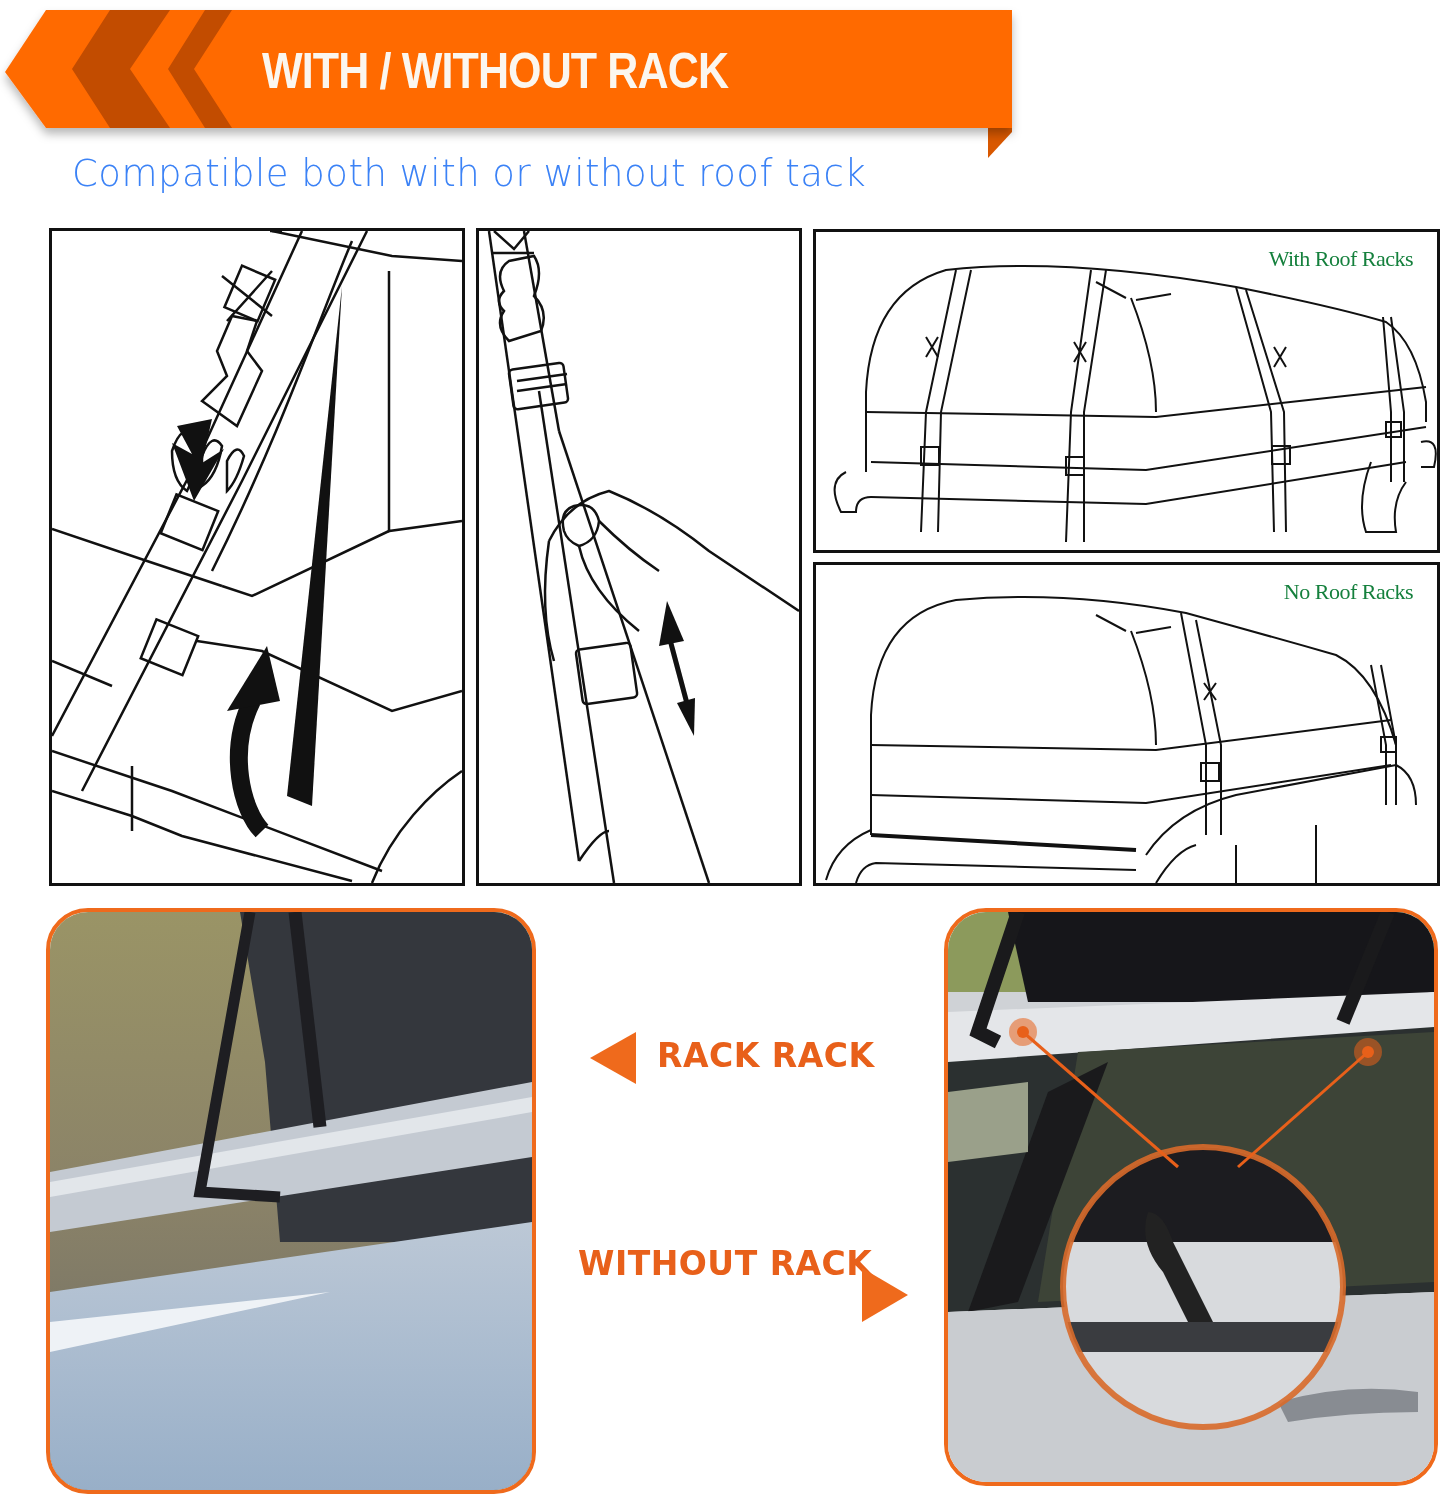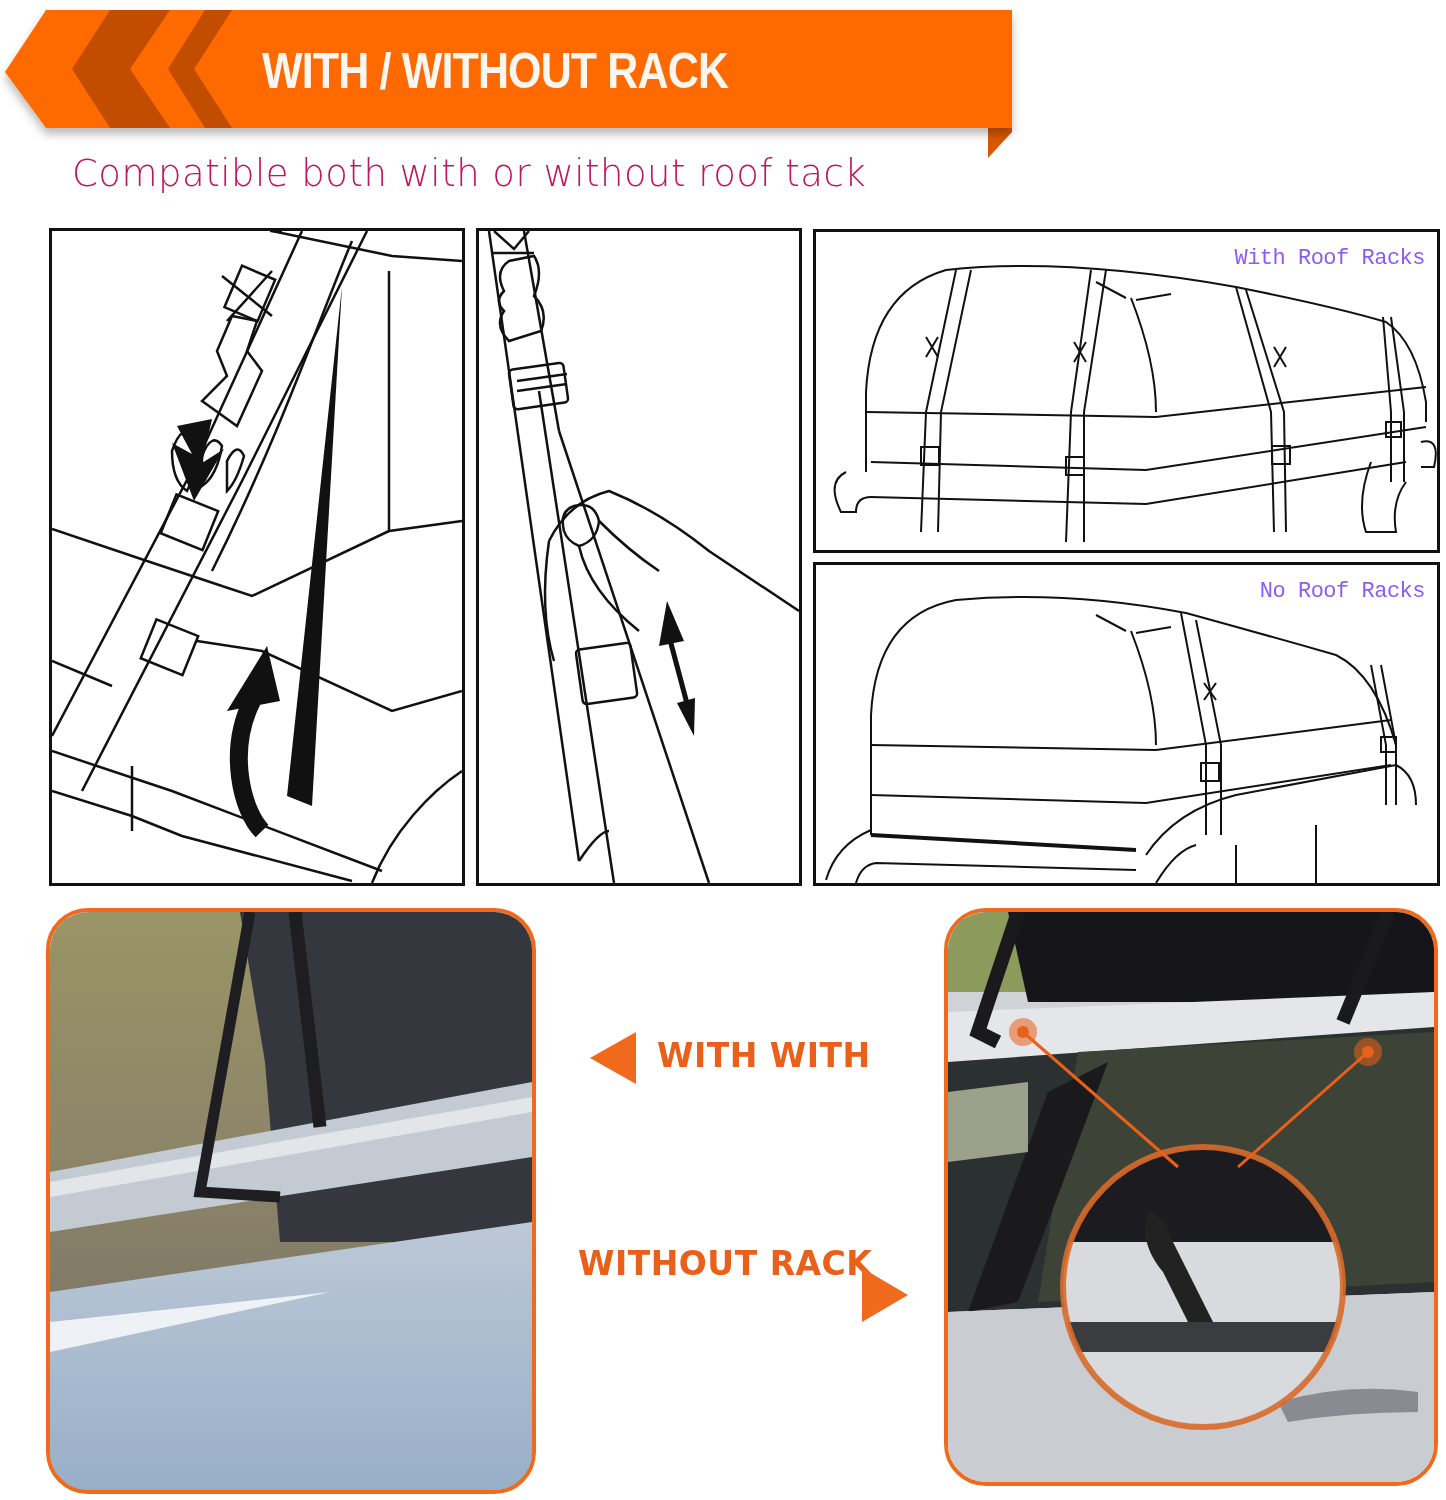--- a/index.html
+++ b/index.html
@@ -1,25 +1,25 @@
 <!DOCTYPE html>
 <html><head>
 <meta charset="utf-8">
 <style>
   html,body{margin:0;padding:0;background:#ffffff;}
   body{width:1446px;height:1500px;position:relative;overflow:hidden;font-family:"Liberation Sans",sans-serif;}
   .abs{position:absolute;}
   
   #banner{left:0;top:0;width:1040px;height:170px;}
   #banner-title{left:262px;top:36px;width:520px;height:70px;color:#fbf6ef;font-family:"Liberation Sans",sans-serif;font-weight:bold;font-size:50px;line-height:70px;letter-spacing:-1px;transform:scaleX(0.86);transform-origin:left center;white-space:nowrap;}
-  #subtitle{left:72px;top:150px;width:900px;height:48px;color:#be185d;font-family:"DejaVu Sans",sans-serif;font-size:37px;line-height:48px;font-weight:300;letter-spacing:0.5px;white-space:nowrap;}
+  #subtitle{left:72px;top:150px;width:900px;height:48px;color:#3b82f6;font-family:"DejaVu Sans",sans-serif;font-size:37px;line-height:48px;font-weight:300;letter-spacing:0.5px;white-space:nowrap;}
   
   .panel{border:3px solid #111;background:#fff;box-sizing:border-box;overflow:hidden;}
   .panel svg{position:absolute;left:0;top:0;}
-  .panel-label{position:absolute;right:12px;top:14px;font-size:22px;color:#8b5cf6;font-family:Liberation Mono, monospace;letter-spacing:-0.5px;}
+  .panel-label{position:absolute;right:24px;top:14px;font-size:22px;color:#15803d;font-family:Liberation Serif, serif;letter-spacing:-0.5px;}
   
   .photo{border:4px solid #ef6a1c;border-radius:42px;overflow:hidden;box-sizing:border-box;}
   .photo svg{position:absolute;left:0;top:0;}
   .callout{font-family:"DejaVu Sans",sans-serif;font-weight:bold;color:#e8601a;font-size:33px;white-space:nowrap;letter-spacing:0.5px;}
 </style>
 </head>
 <body>
 
 <div id="banner" class="abs">
   <svg width="1040" height="170" viewBox="0 0 1040 170">
@@ -175,21 +175,21 @@
     <path d="M0,380 L482,310 L482,578 L0,578 Z" fill="url(#roof1)"></path>
     <path d="M0,410 L280,380 L0,440 Z" fill="#eef2f6"></path>
     <path d="M200,0 L150,280 L230,285" stroke="#1e1e22" stroke-width="11" fill="none"></path>
     <path d="M245,0 L270,215" stroke="#1e1e22" stroke-width="13" fill="none"></path>
   </svg>
 </div>
 
 <svg class="abs" style="left:588px;top:1030px;" width="50" height="56">
   <polygon points="2,28 48,2 48,54" fill="#ef6a1c"></polygon>
 </svg>
-<div class="abs callout" style="left:657px;top:1036px;">WITH WITH</div>
+<div class="abs callout" style="left:657px;top:1036px;">RACK RACK</div>
 
 <div class="abs callout" style="left:578px;top:1244px;">WITHOUT RACK</div>
 <svg class="abs" style="left:860px;top:1266px;" width="50" height="58">
   <polygon points="2,2 48,29 2,56" fill="#ef6a1c"></polygon>
 </svg>
 
 <div class="abs photo" style="left:944px;top:908px;width:494px;height:578px;">
   <svg width="486" height="570" viewBox="0 0 486 570">
     <defs>
       <clipPath id="circ">

